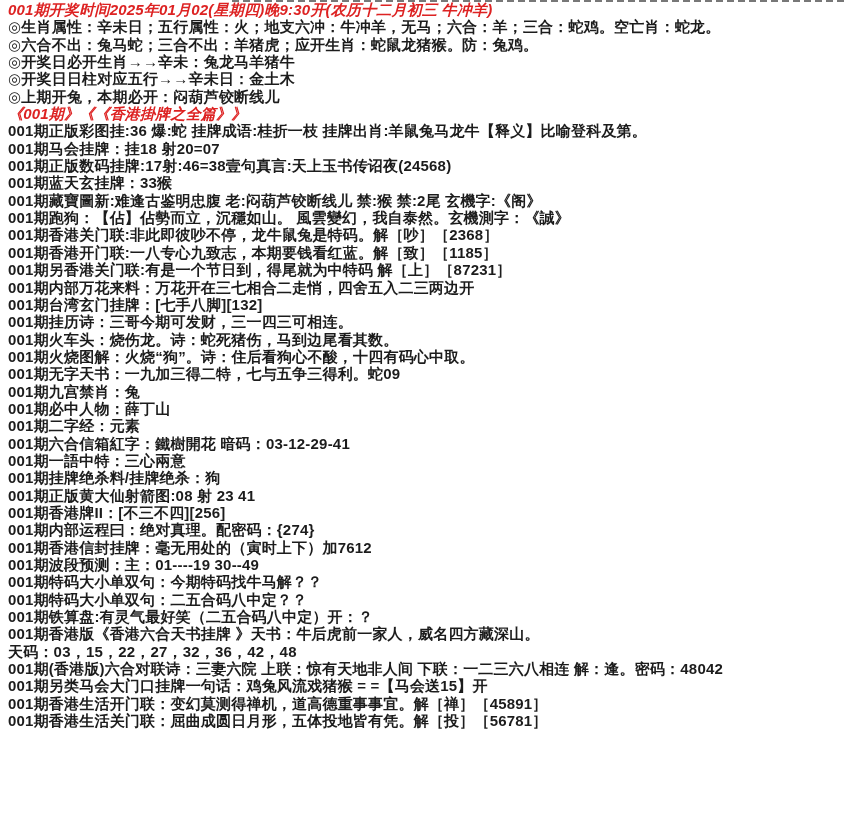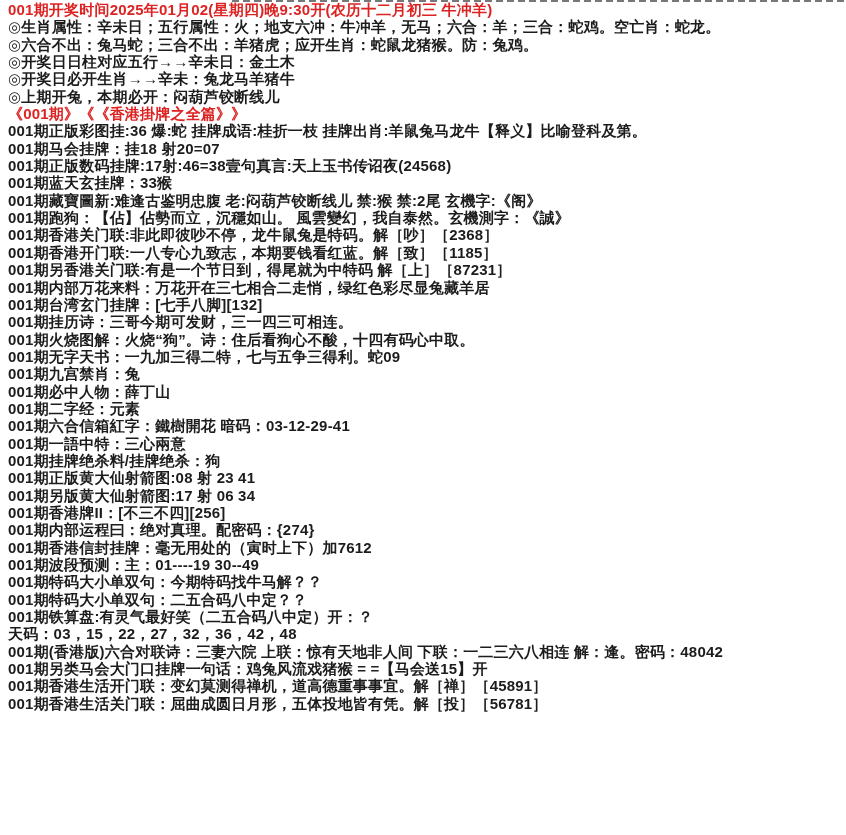--- a/index.html
+++ b/index.html
@@ -28,63 +28,64 @@
     right:0;
   }
   .line{
     height:17.35px;
     line-height:17.35px;
     font-size:15px;
     white-space:nowrap;
     letter-spacing:0.2px;
     color:var(--black,#1c1c1c);
   }
-  .line.red{color:var(--red,#dd2222);}
+  .line.red{color:var(--red,#dd2222);font-style:italic;}
 </style>
 </head>
 <body>
 
 <div class="page">
   <div class="top-artifact"></div>
   <div class="content">
       <div class="line red">001期开奖时间2025年01月02(星期四)晚9:30开(农历十二月初三 牛冲羊)</div>
       <div class="line black">◎生肖属性：辛未日；五行属性：火；地支六冲：牛冲羊，无马；六合：羊；三合：蛇鸡。空亡肖：蛇龙。</div>
       <div class="line black">◎六合不出：兔马蛇；三合不出：羊猪虎；应开生肖：蛇鼠龙猪猴。防：兔鸡。</div>
+      <div class="line black">◎开奖日必开生肖→→辛未：兔龙马羊猪牛</div>
       <div class="line black">◎开奖日日柱对应五行→→辛未日：金土木</div>
-      <div class="line black">◎开奖日必开生肖→→辛未：兔龙马羊猪牛</div>
       <div class="line black">◎上期开兔，本期必开：闷葫芦铰断线儿</div>
       <div class="line red">《001期》《《香港掛牌之全篇》》</div>
       <div class="line black">001期正版彩图挂:36 爆:蛇 挂牌成语:桂折一枝 挂牌出肖:羊鼠兔马龙牛【释义】比喻登科及第。</div>
       <div class="line black">001期马会挂牌：挂18 射20=07</div>
       <div class="line black">001期正版数码挂牌:17射:46=38壹句真言:天上玉书传诏夜(24568)</div>
       <div class="line black">001期蓝天玄挂牌：33猴</div>
       <div class="line black">001期藏寶圖新:难逢古鉴明忠腹 老:闷葫芦铰断线儿 禁:猴 禁:2尾 玄機字:《阁》</div>
       <div class="line black">001期跑狗：【佔】佔勢而立，沉穩如山。 風雲變幻，我自泰然。玄機測字：《誠》</div>
       <div class="line black">001期香港关门联:非此即彼吵不停，龙牛鼠兔是特码。解［吵］［2368］</div>
       <div class="line black">001期香港开门联:一八专心九致志，本期要钱看红蓝。解［致］［1185］</div>
       <div class="line black">001期另香港关门联:有是一个节日到，得尾就为中特码 解［上］［87231］</div>
-      <div class="line black">001期内部万花来料：万花开在三七相合二走悄，绿红色彩尽显兔藏羊居</div>
+      <div class="line black">001期内部万花来料：万花开在三七相合二走悄，四舍五入二三两边开</div>
       <div class="line black">001期台湾玄门挂牌：[七手八脚][132]</div>
       <div class="line black">001期挂历诗：三哥今期可发财，三一四三可相连。</div>
+      <div class="line black">001期火车头：烧伤龙。诗：蛇死猪伤，马到边尾看其数。</div>
       <div class="line black">001期火烧图解：火烧“狗”。诗：住后看狗心不酸，十四有码心中取。</div>
       <div class="line black">001期无字天书：一九加三得二特，七与五争三得利。蛇09</div>
       <div class="line black">001期九宫禁肖：兔</div>
       <div class="line black">001期必中人物：薛丁山</div>
       <div class="line black">001期二字经：元素</div>
       <div class="line black">001期六合信箱紅字：鐵樹開花 暗码：03-12-29-41</div>
       <div class="line black">001期一語中特：三心兩意</div>
       <div class="line black">001期挂牌绝杀料/挂牌绝杀：狗</div>
       <div class="line black">001期正版黄大仙射箭图:08 射 23 41</div>
-      <div class="line black">001期另版黄大仙射箭图:17 射 06 34</div>
       <div class="line black">001期香港牌II：[不三不四][256]</div>
       <div class="line black">001期内部运程曰：绝对真理。配密码：{274}</div>
       <div class="line black">001期香港信封挂牌：毫无用处的（寅时上下）加7612</div>
       <div class="line black">001期波段预测：主：01----19 30--49</div>
       <div class="line black">001期特码大小单双句：今期特码找牛马解？？</div>
       <div class="line black">001期特码大小单双句：二五合码八中定？？</div>
       <div class="line black">001期铁算盘:有灵气最好笑（二五合码八中定）开：？</div>
+      <div class="line black">001期香港版《香港六合天书挂牌 》天书：牛后虎前一家人，威名四方藏深山。</div>
       <div class="line black">天码：03，15，22，27，32，36，42，48</div>
       <div class="line black">001期(香港版)六合对联诗：三妻六院 上联：惊有天地非人间 下联：一二三六八相连 解：逢。密码：48042</div>
       <div class="line black">001期另类马会大门口挂牌一句话：鸡兔风流戏猪猴 = =【马会送15】开</div>
       <div class="line black">001期香港生活开门联：变幻莫测得禅机，道高德重事事宜。解［禅］［45891］</div>
       <div class="line black">001期香港生活关门联：屈曲成圆日月形，五体投地皆有凭。解［投］［56781］</div>
     </div>
 </div>
 
 </body></html>

